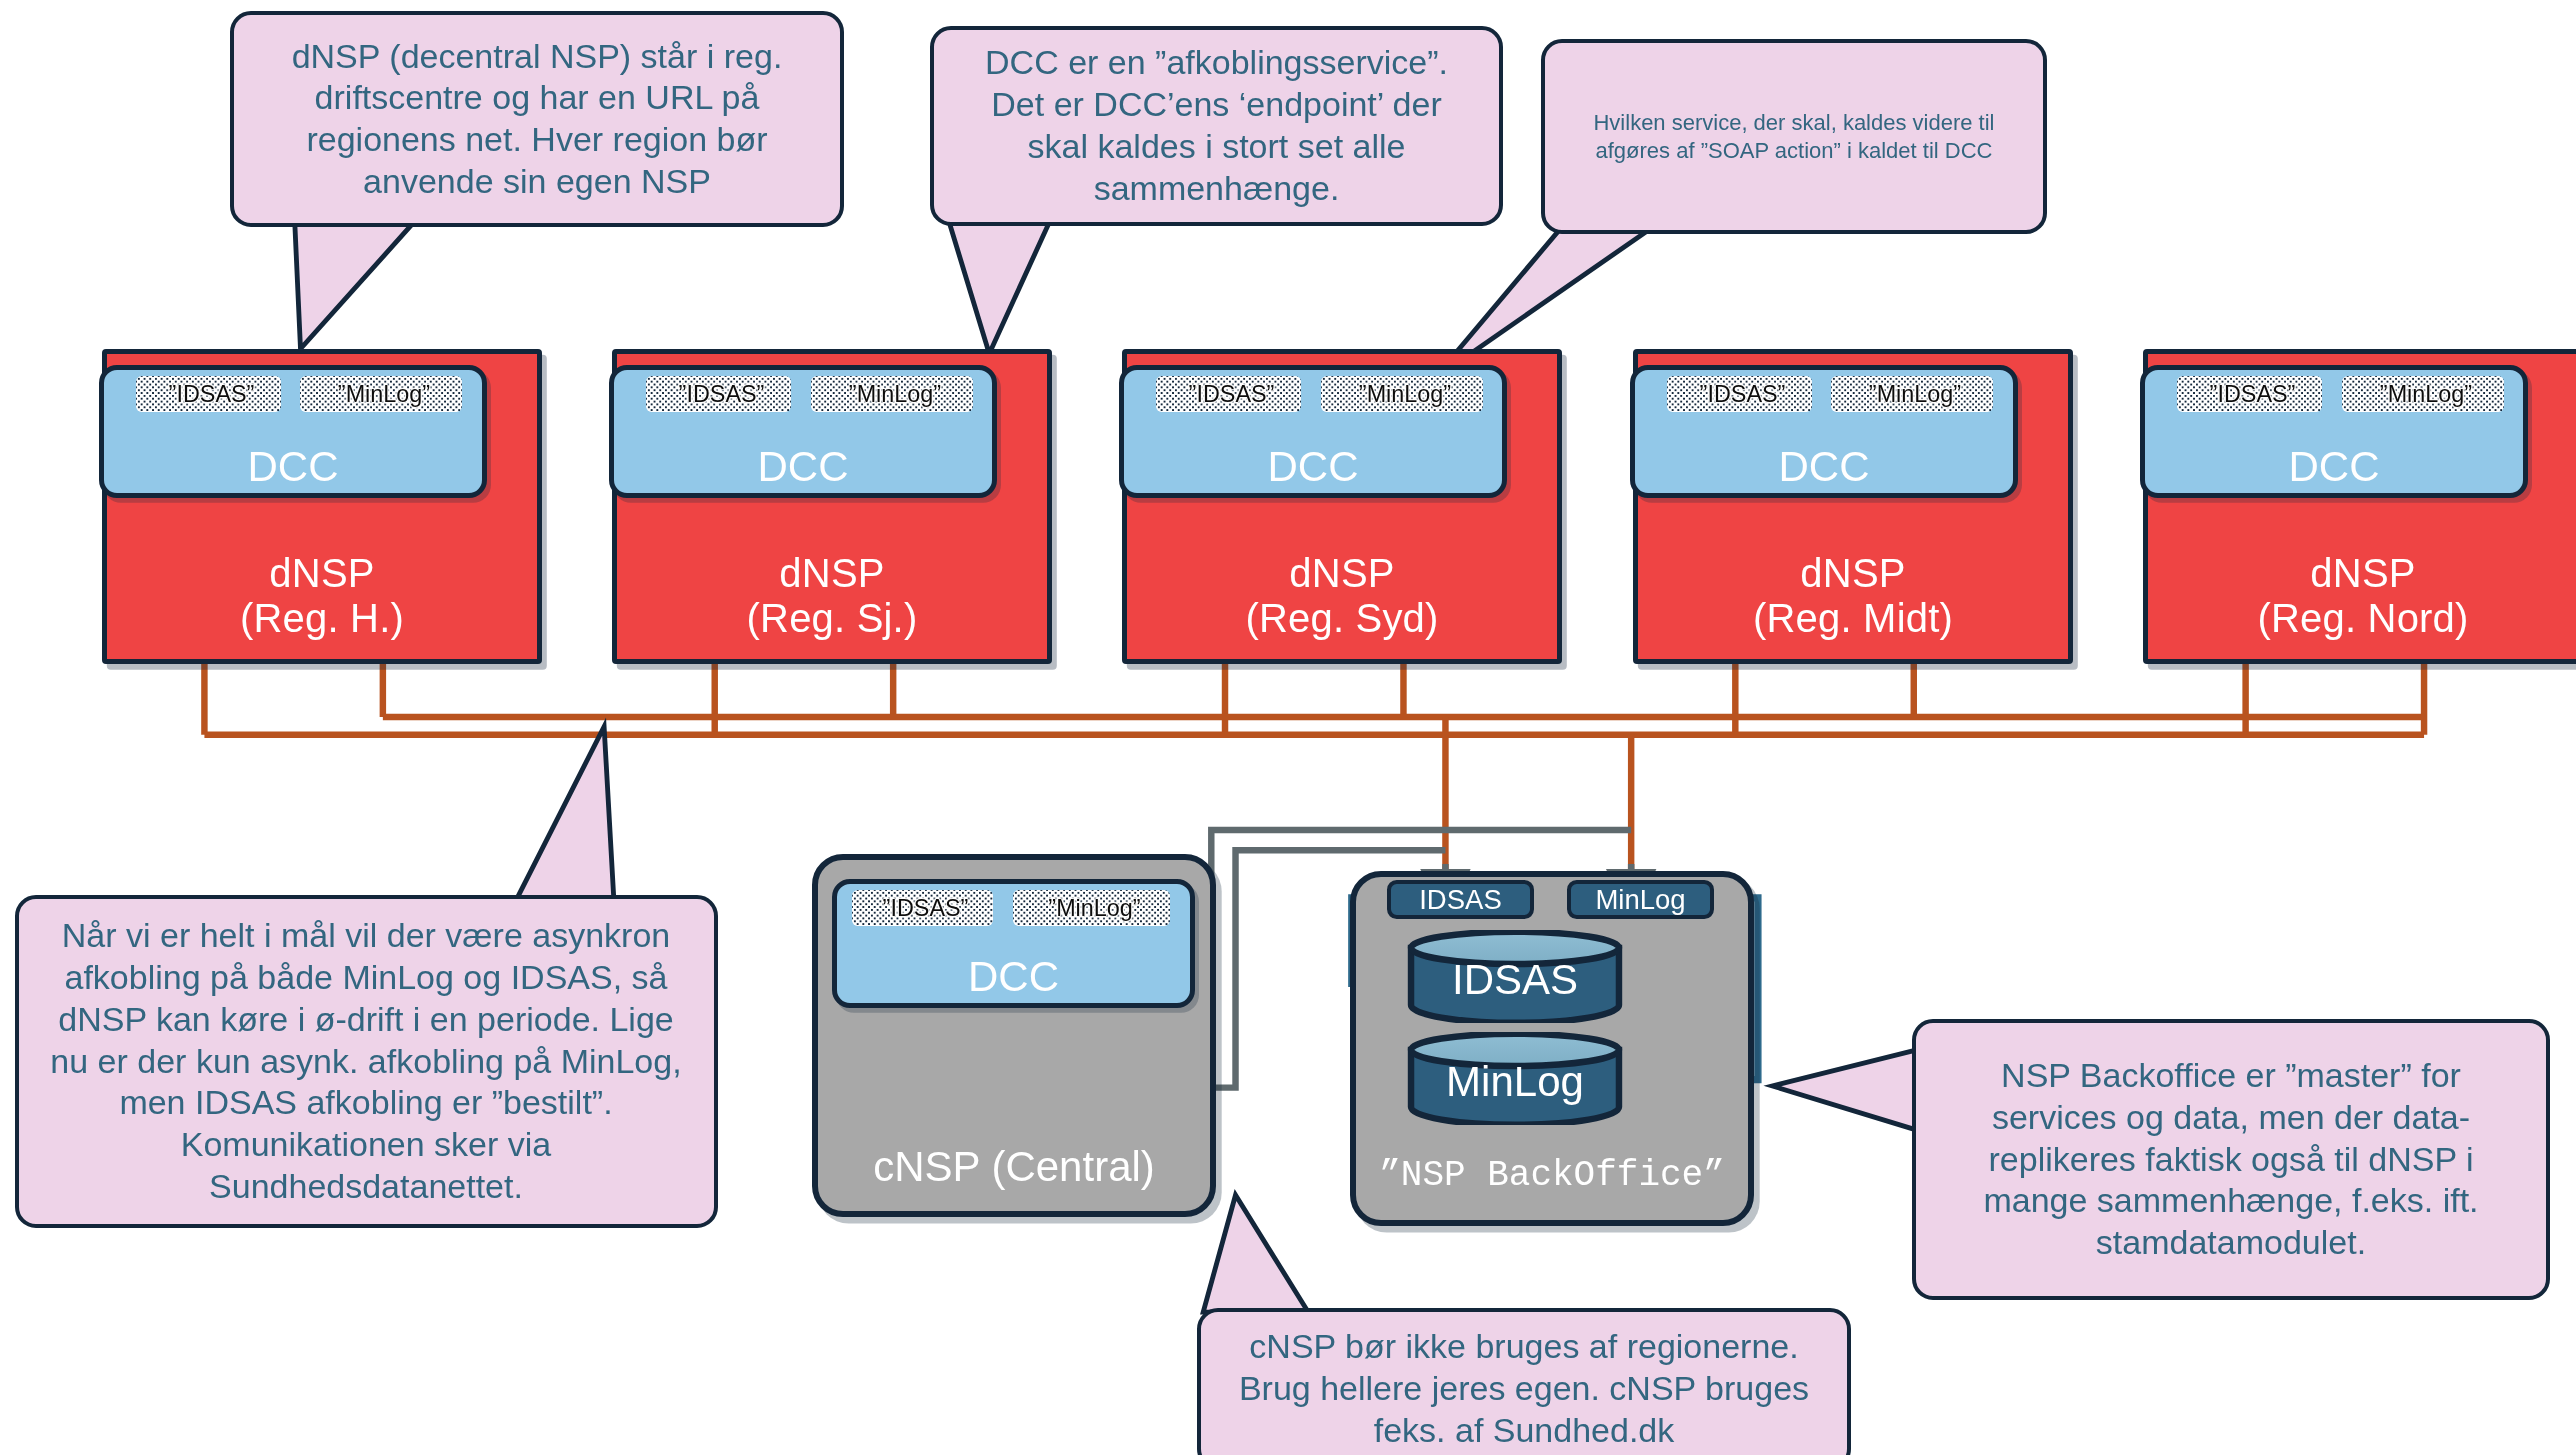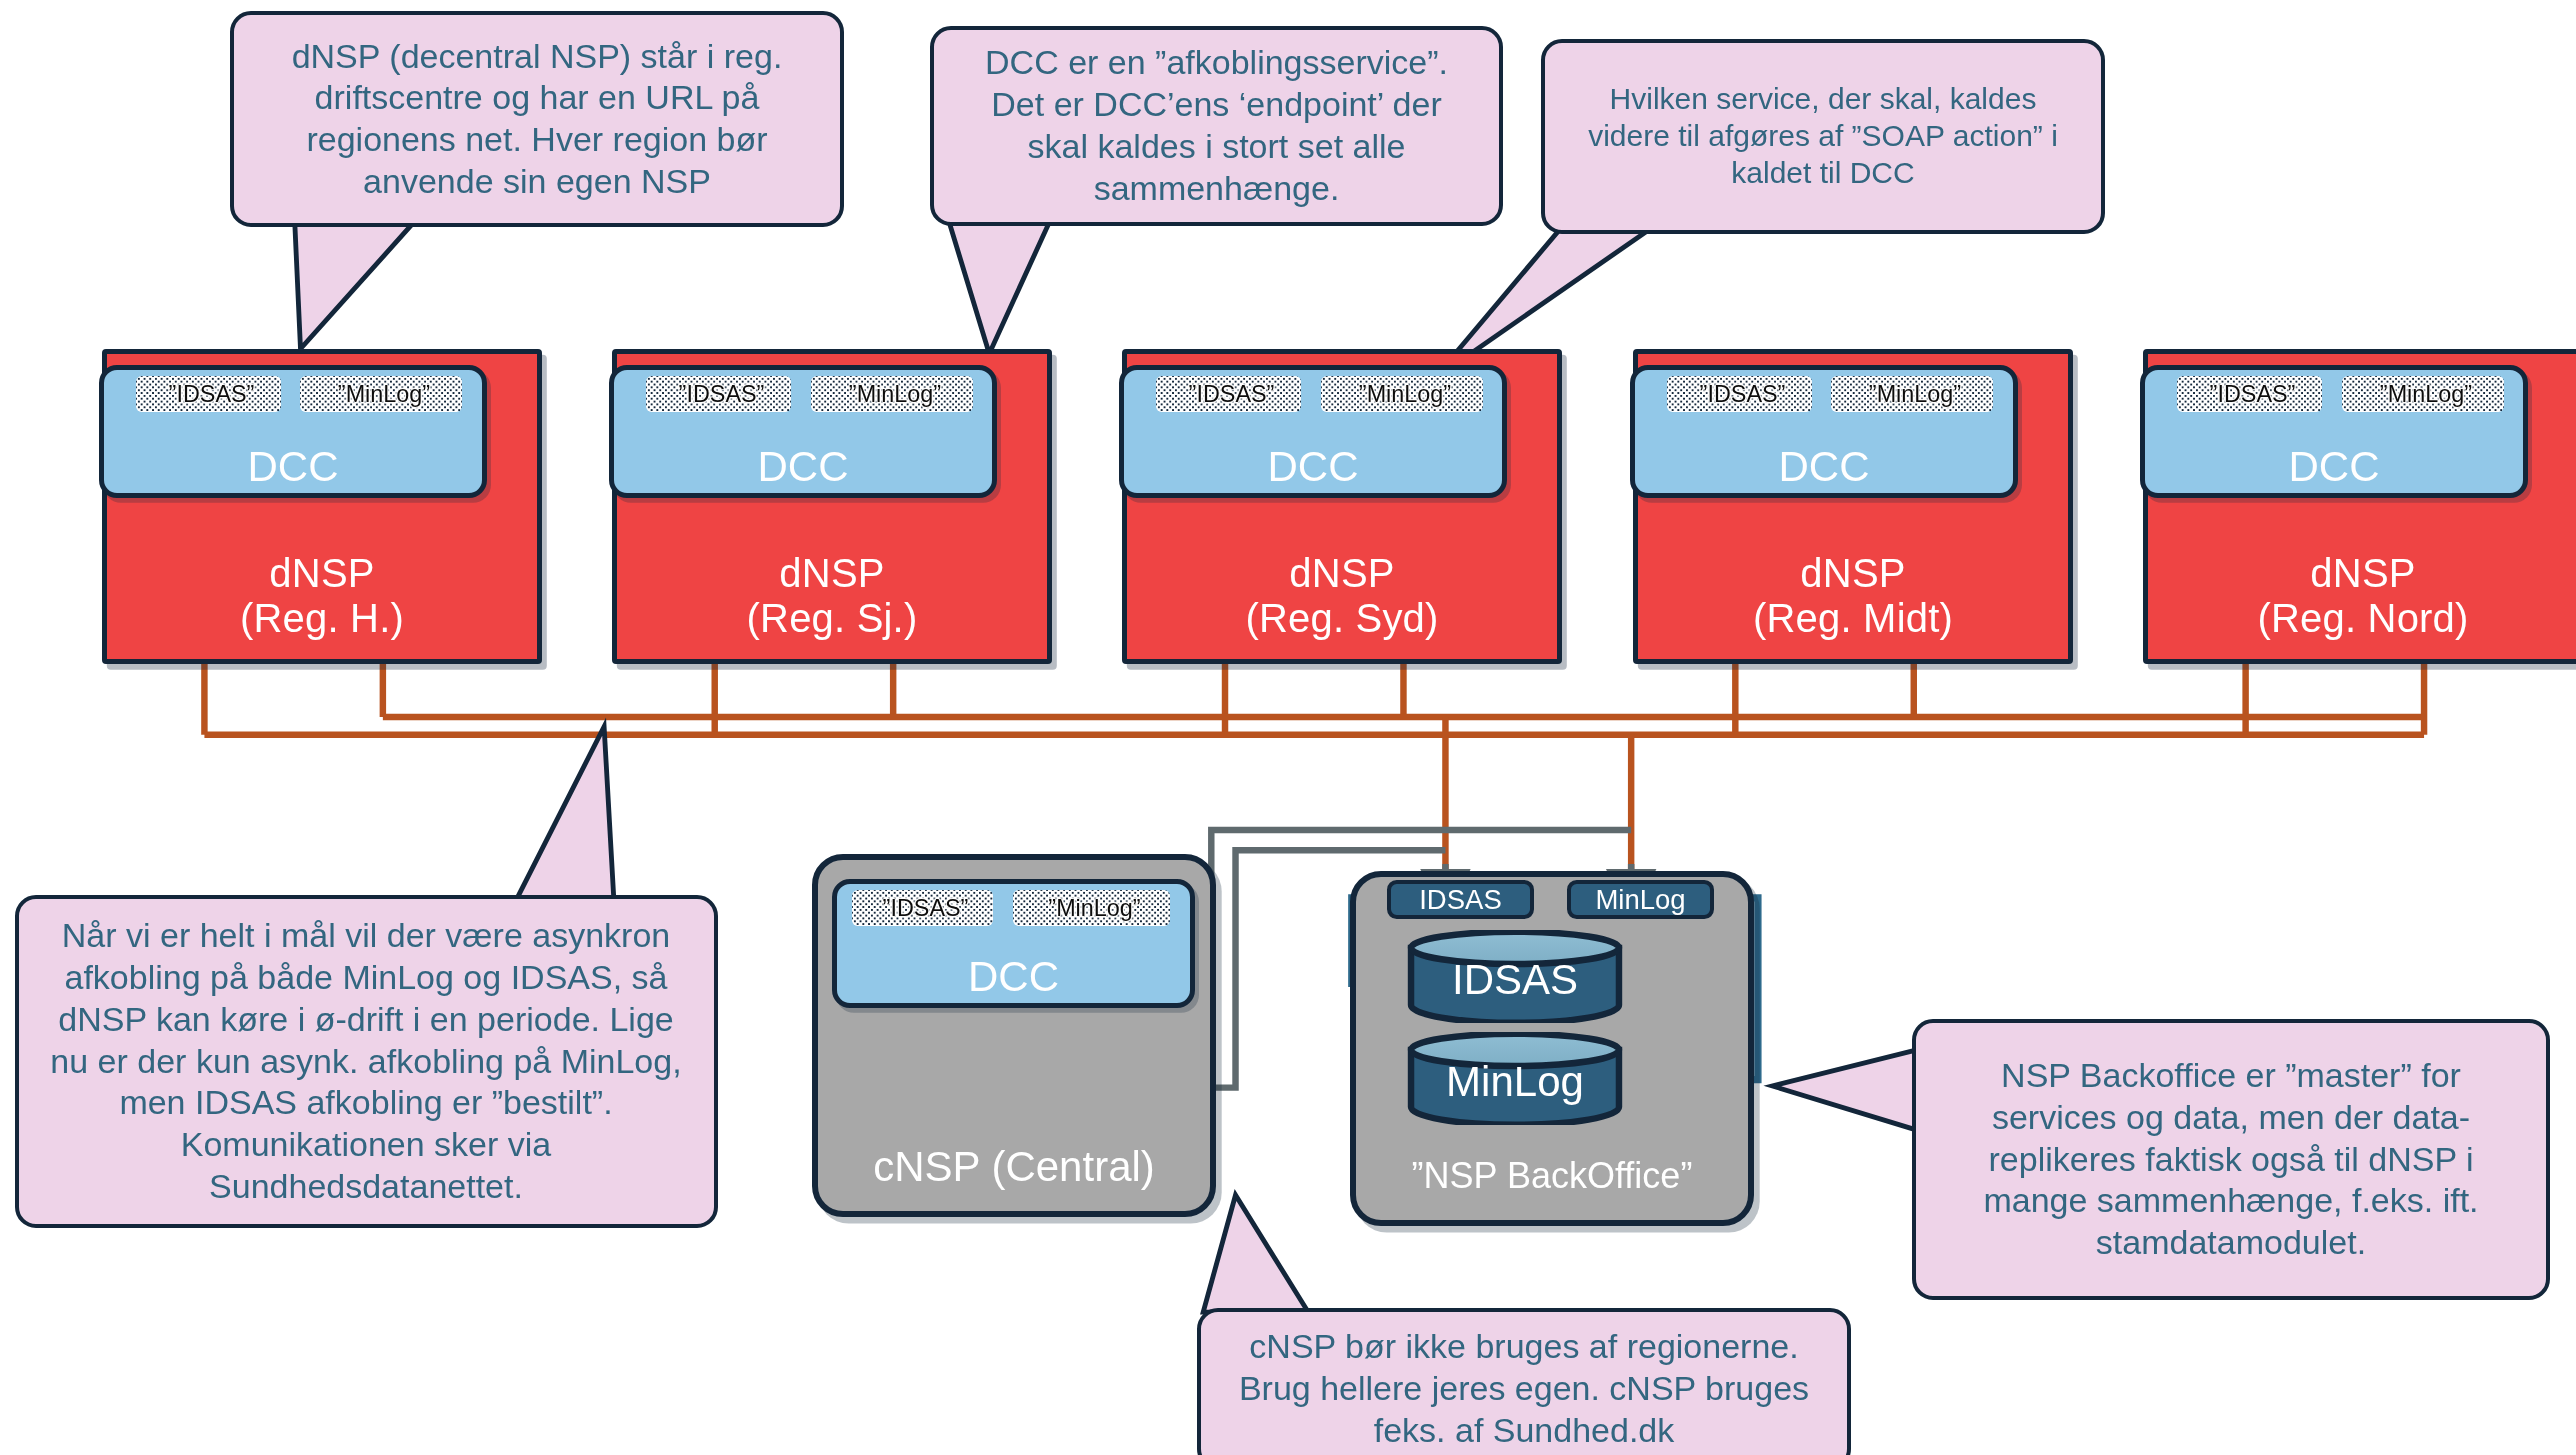--- a/index.html
+++ b/index.html
@@ -99,21 +99,21 @@
   }
   .greycard-label{
     position:absolute;
     left:0;right:0;
     bottom:21px;
     text-align:center;
     color:#ffffff;
     font-size:42px;
     line-height:1.1;
   }
-  .greycard-label.small{font-size:36px;bottom:24px;}
+  .greycard-label.small{font-size:36px;bottom:24px;font-family:Liberation Mono, monospace;}
 
   
   .chip{
     position:absolute;
     display:flex;align-items:center;justify-content:center;
     background:#2D5E7E;
     border:4px solid #13263A;
     border-radius:9.7px;
     color:#ffffff;
     font-size:27.5px;
@@ -348,21 +348,21 @@
   </div>
 
   <div class="callout" style="left:230px;top:11.3px;width:614px;height:216px;font-size:34px;">
     <p>dNSP (decentral NSP) står i reg. driftscentre og har en URL på regionens net. Hver region bør anvende sin egen NSP</p>
   </div>
 
   <div class="callout" style="left:930px;top:26px;width:573px;height:200px;font-size:34px;">
     <p>DCC er en ”afkoblingsservice”. Det er DCC’ens ‘endpoint’ der skal kaldes i stort set alle sammenhænge.</p>
   </div>
 
-  <div class="callout" style="left:1541px;top:39px;width:564px;height:195px;font-size:30px;">
+  <div class="callout" style="left:1541px;top:39px;width:506px;height:195px;font-size:22px;">
     <p>Hvilken service, der skal, kaldes videre til afgøres af ”SOAP action” i kaldet til DCC</p>
   </div>
 
   <div class="callout" style="left:1912px;top:1019px;width:638px;height:281px;font-size:34px;">
     <p>NSP Backoffice er ”master” for services og data, men der data-replikeres faktisk også  til dNSP i mange sammenhænge, f.eks. ift. stamdatamodulet.</p>
   </div>
 
   <div class="callout" style="left:14.5px;top:895px;width:703px;height:333px;font-size:34px;">
     <p>Når vi er helt i mål vil der være asynkron afkobling på både MinLog og IDSAS, så dNSP kan køre i ø-drift i en periode. Lige nu er der kun asynk. afkobling på MinLog, men IDSAS afkobling er ”bestilt”. Komunikationen sker via Sundhedsdatanettet.</p>
   </div>

